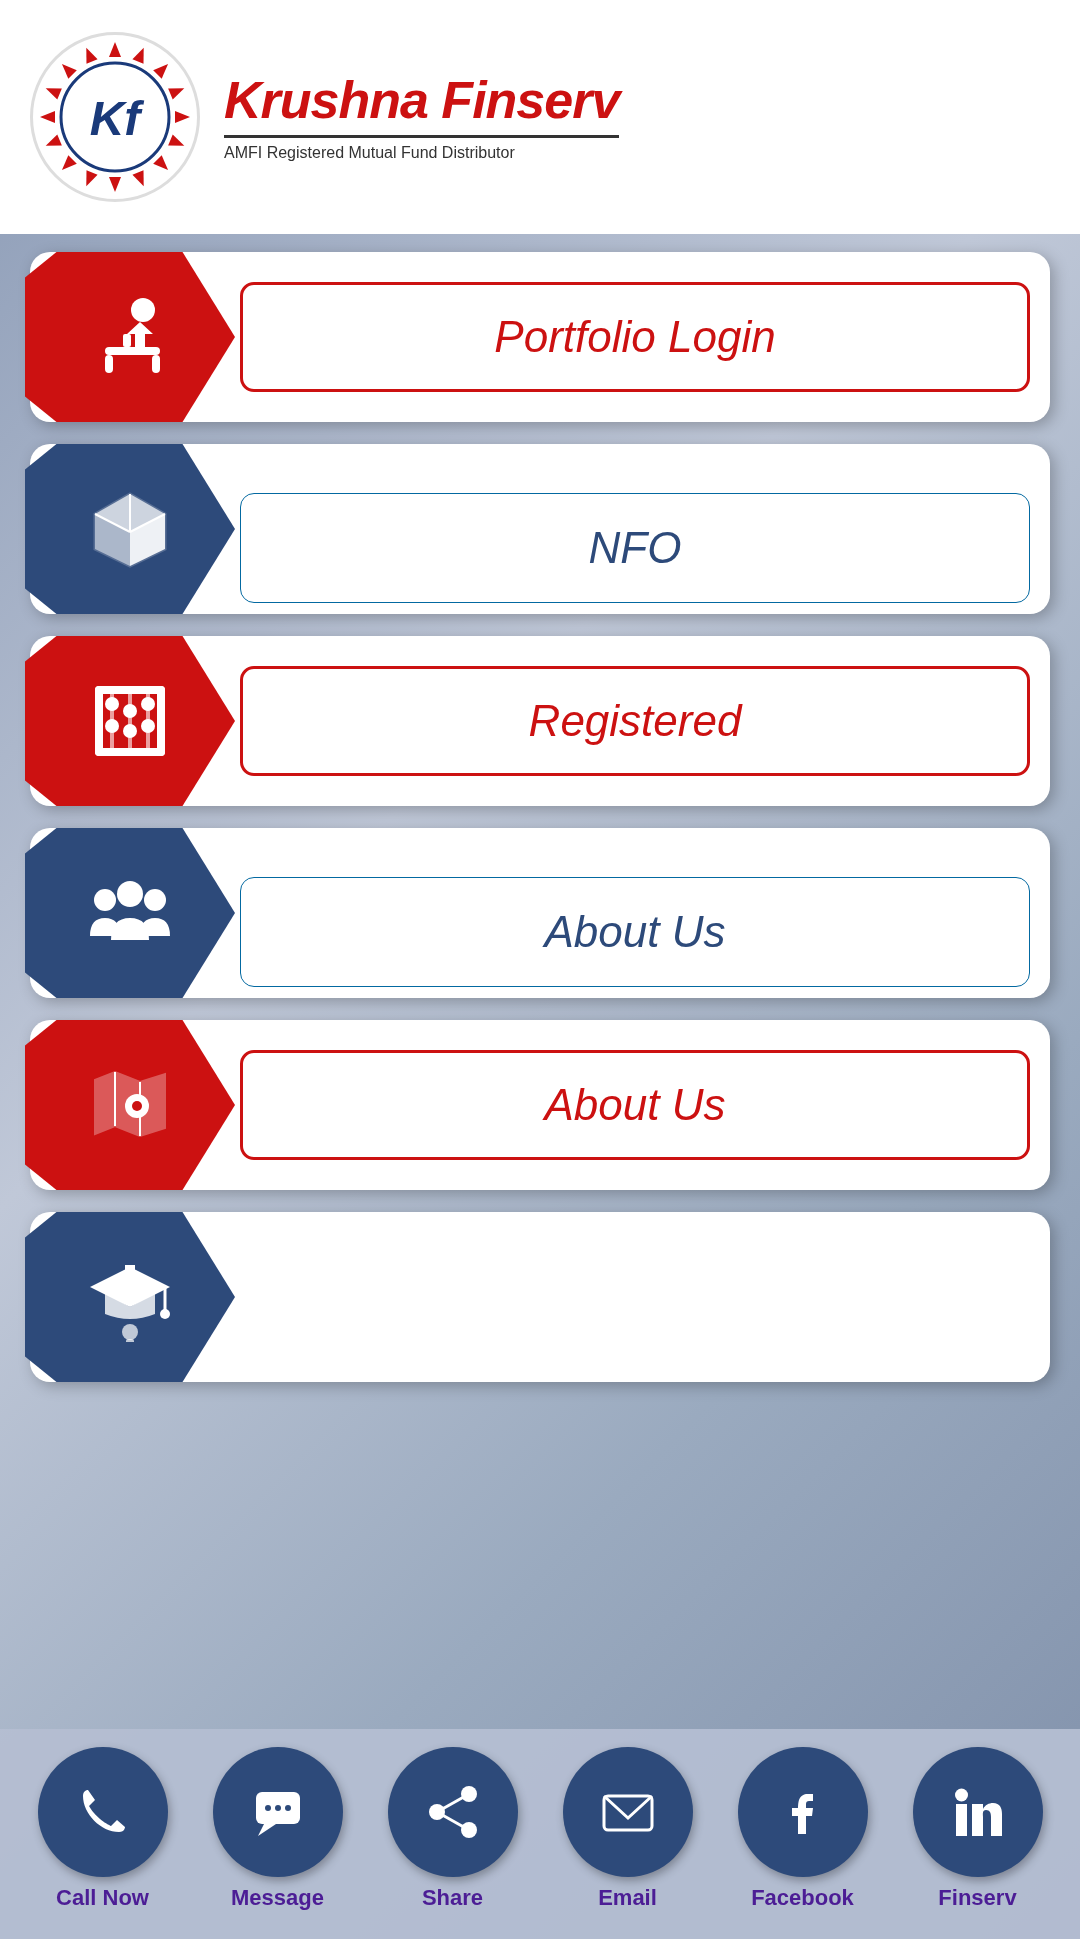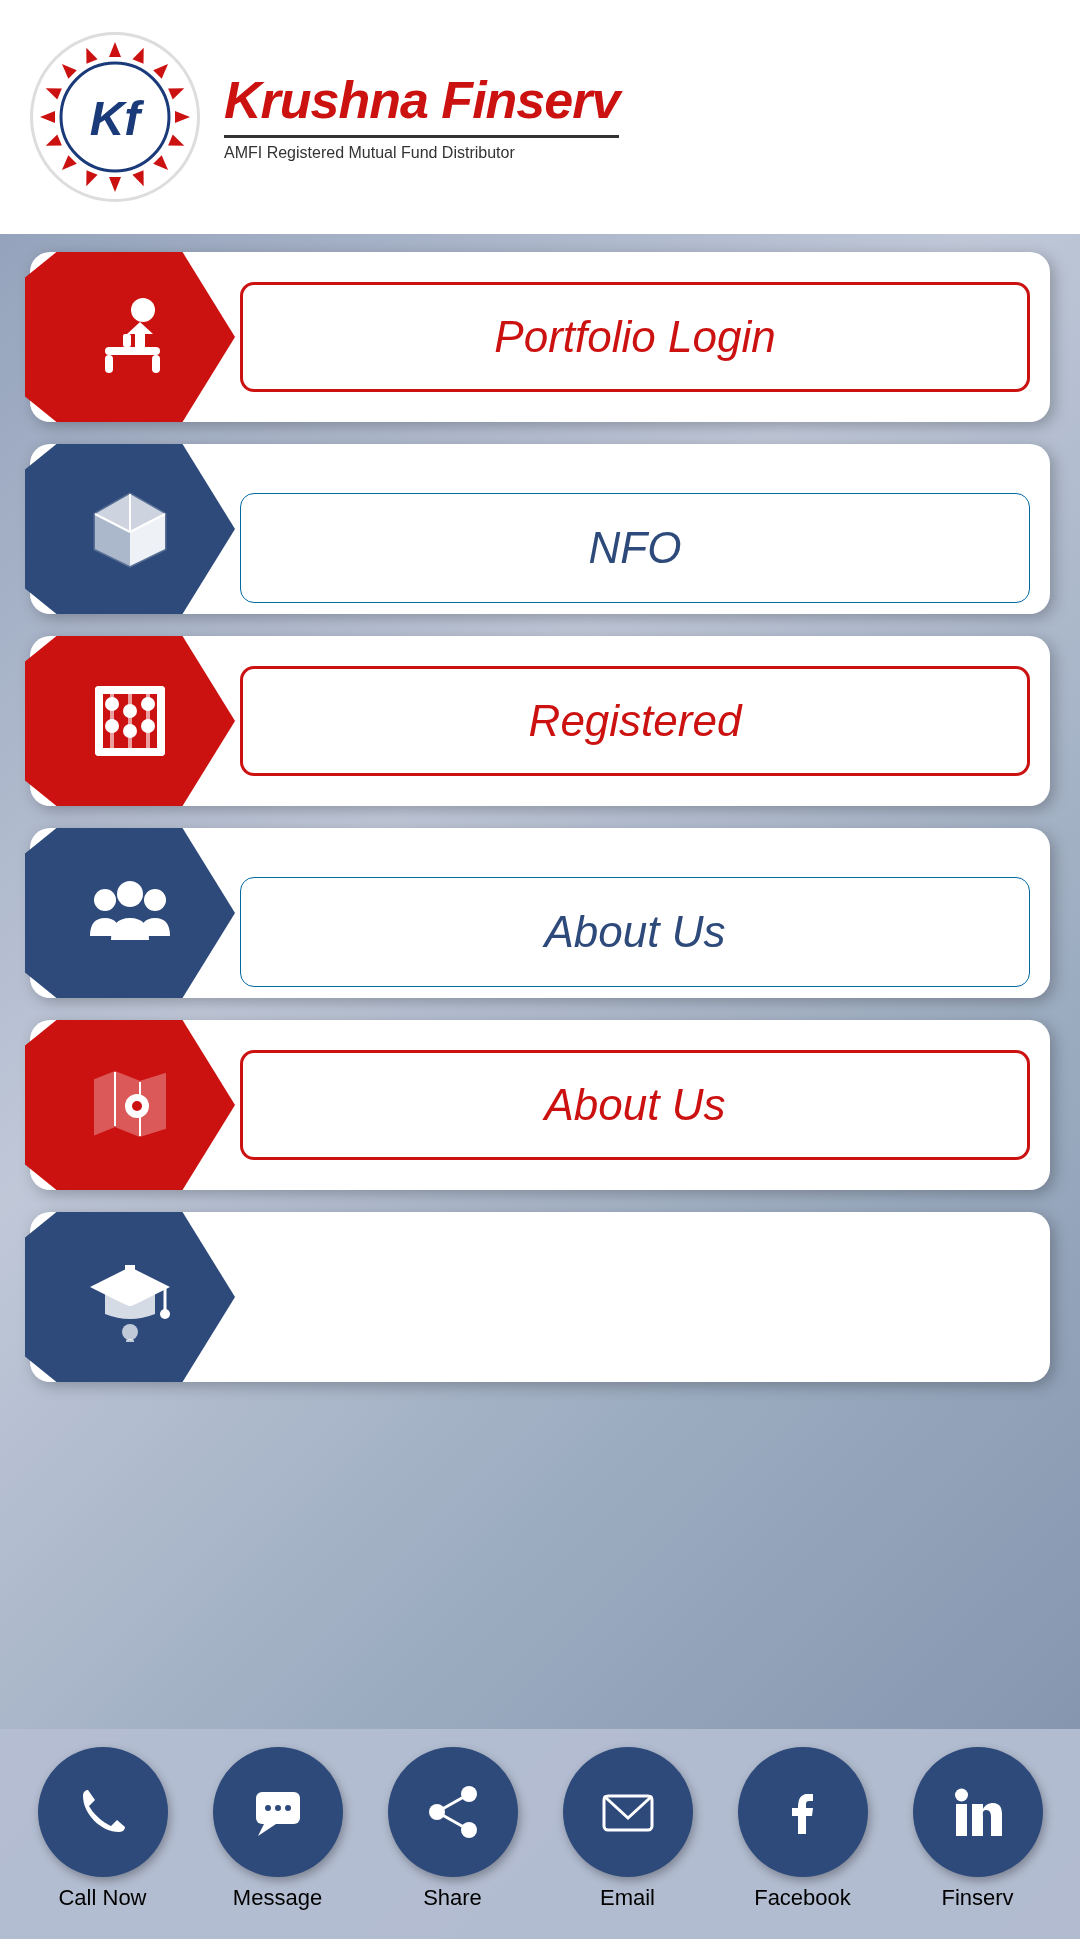--- a/index.html
+++ b/index.html
@@ -221,22 +221,22 @@
     .nav-icon {
       font-size: 54px;
       color: white;
       display: flex;
       align-items: center;
       justify-content: center;
     }
 
     .nav-label {
       font-size: 22px;
-      color: #000000;
-      font-weight: 400;
+      color: #4c1d95;
+      font-weight: 700;
       text-align: center;
     }
 
     
     svg {
       display: block;
     }
   </style>
 </head>
 <body>

